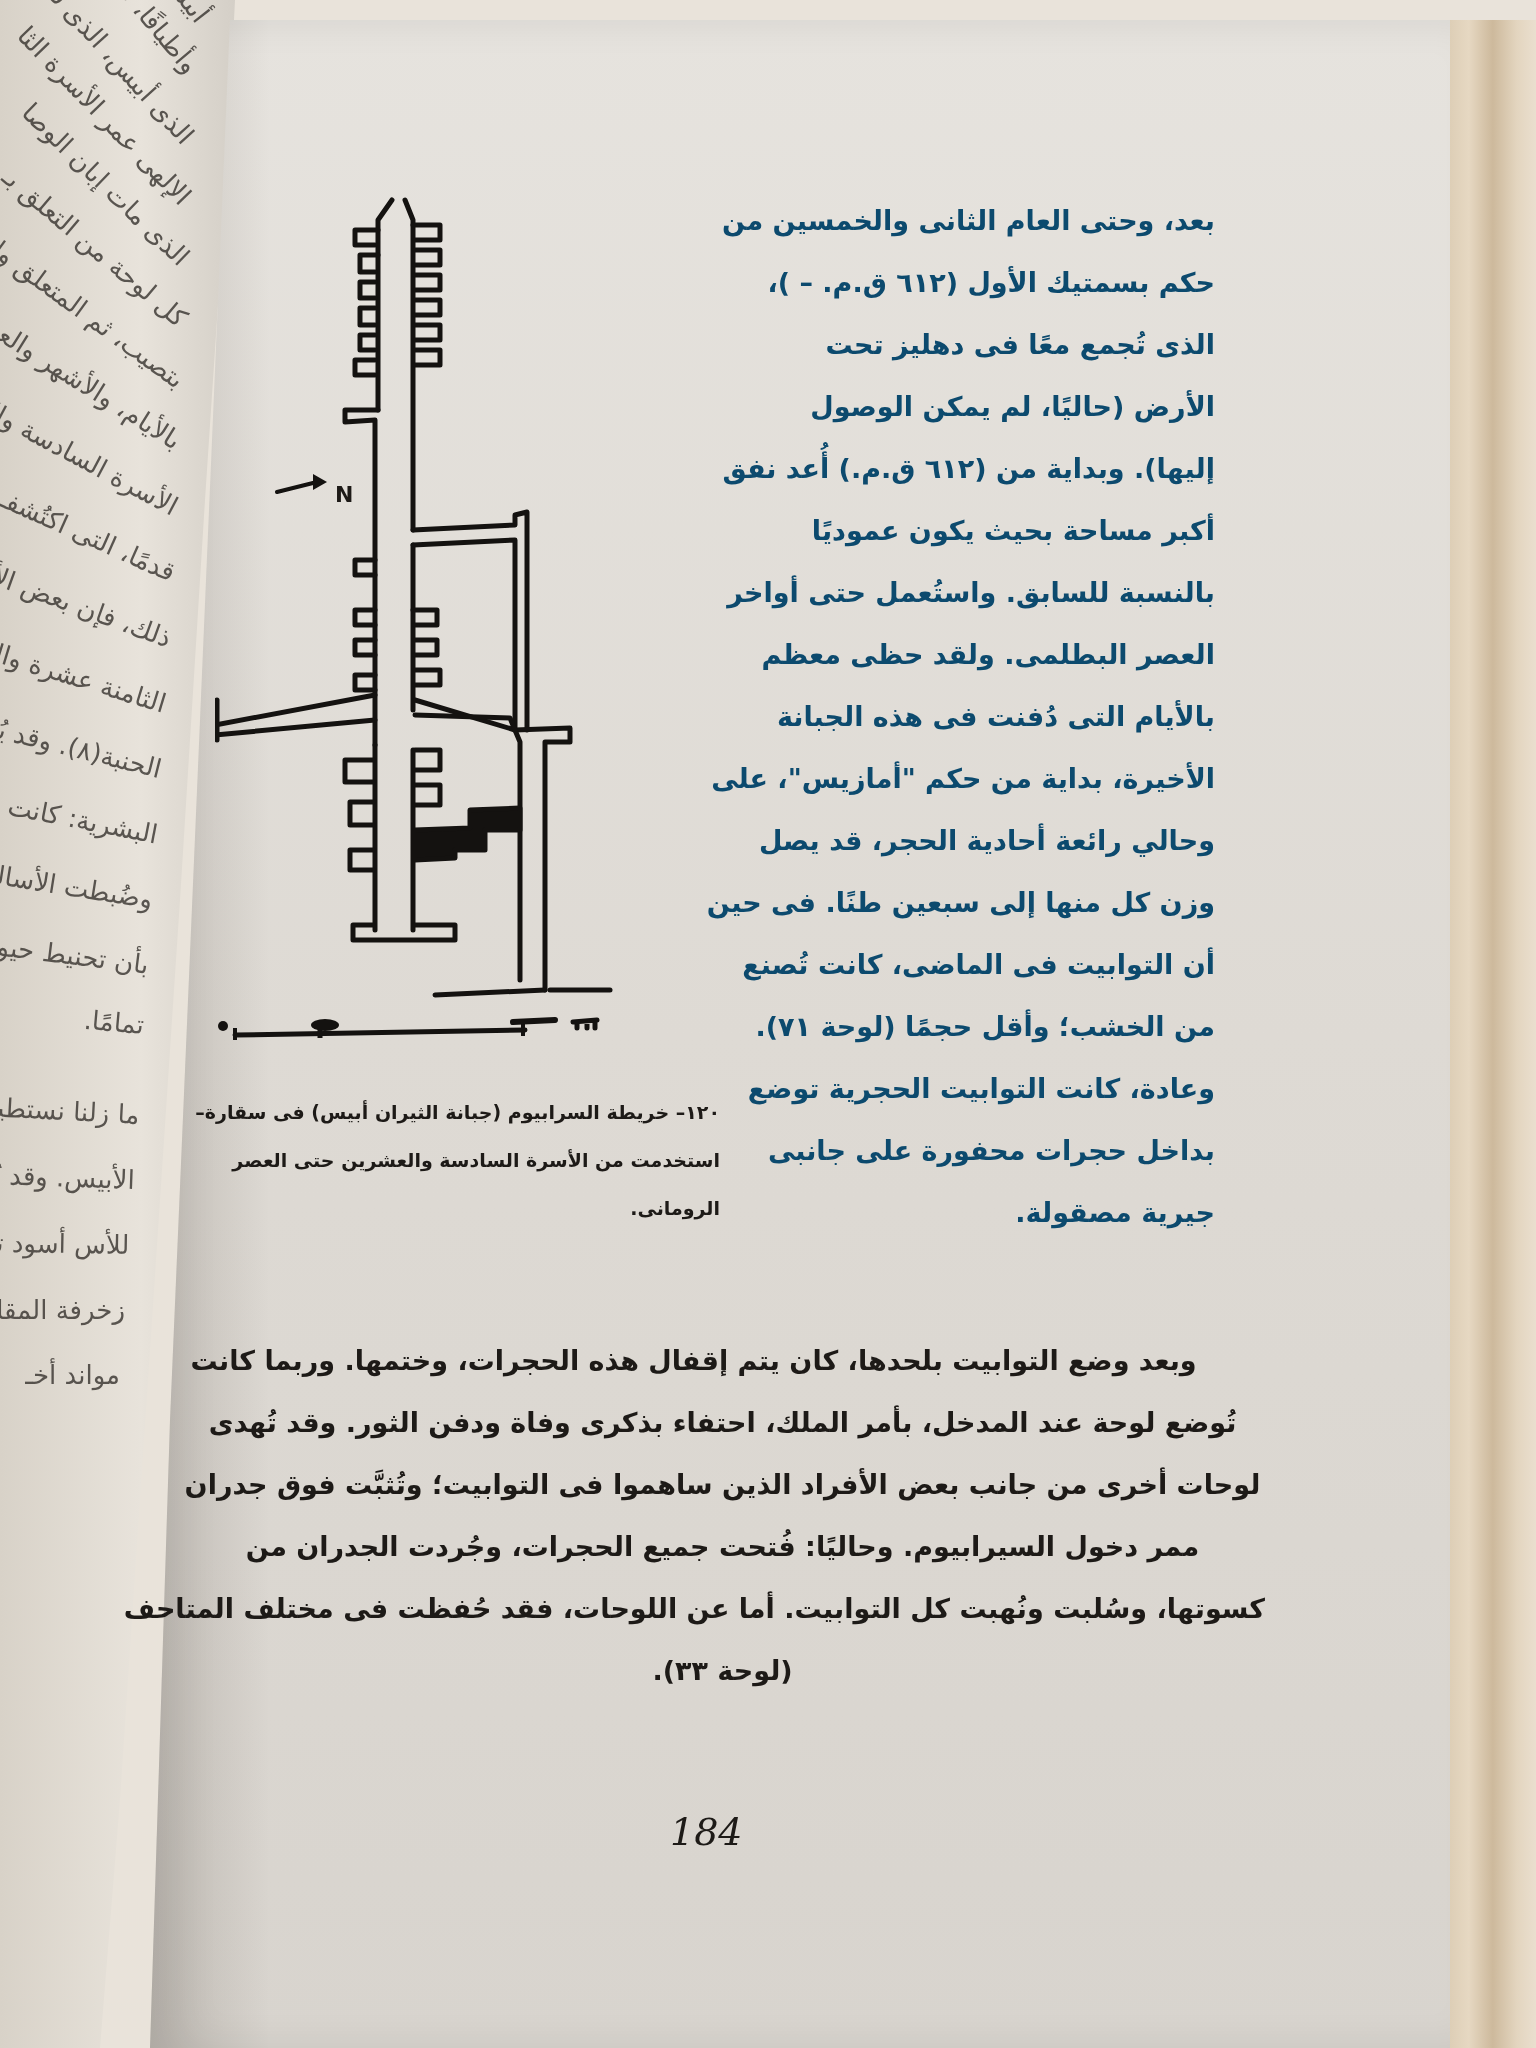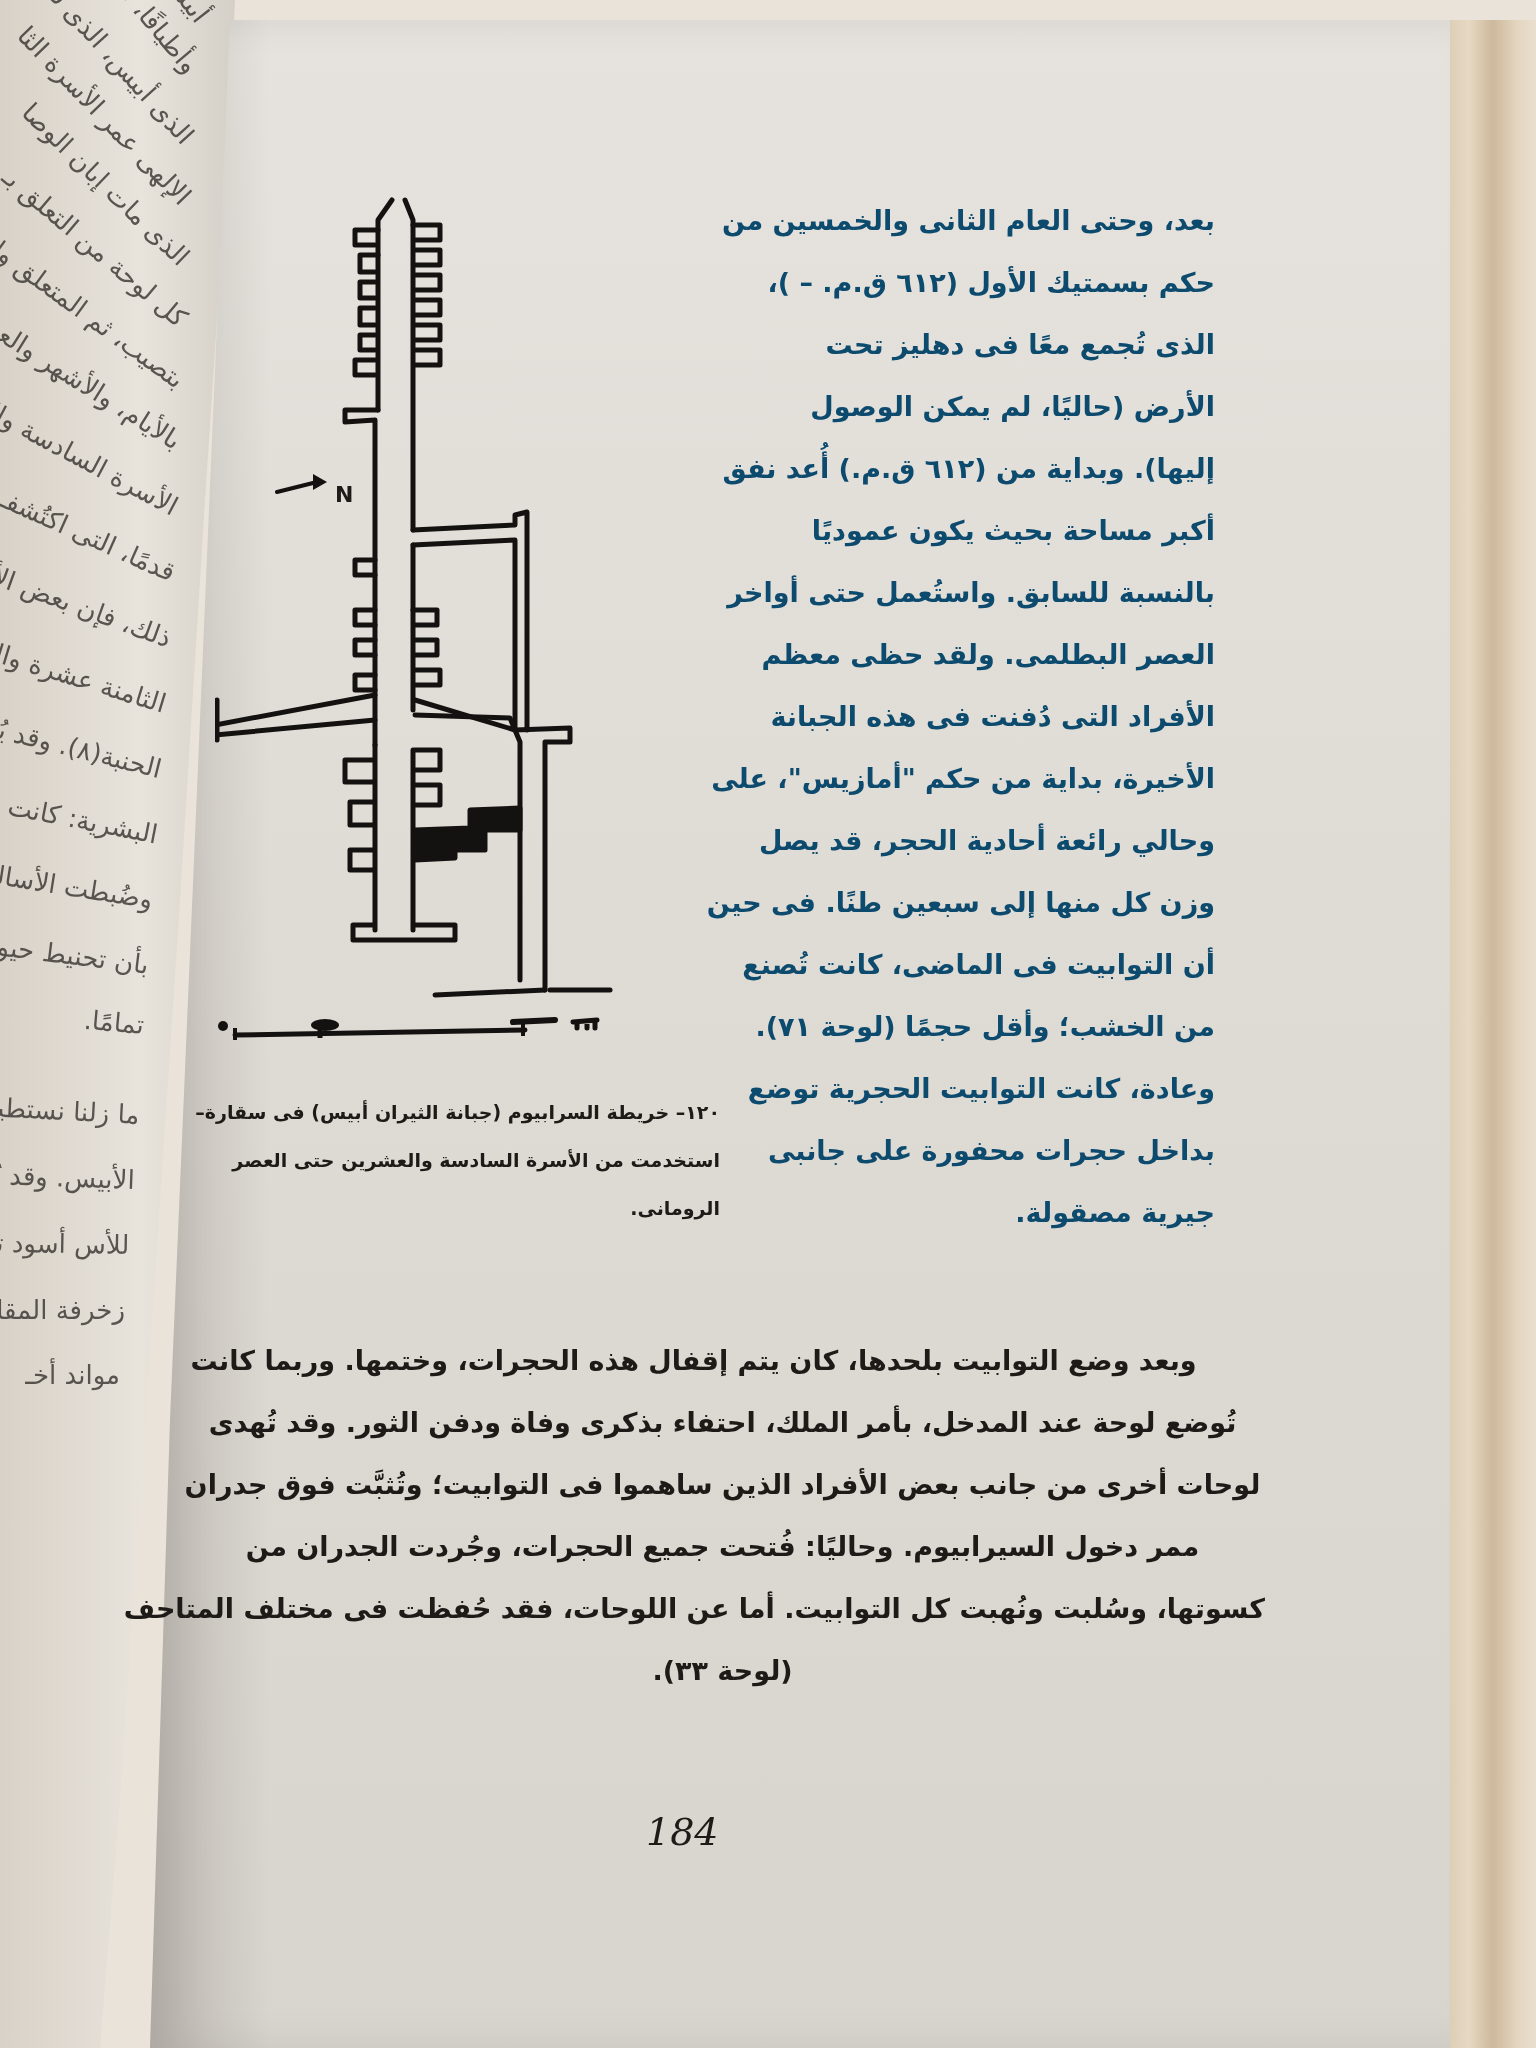--- a/index.html
+++ b/index.html
@@ -55,21 +55,21 @@
     .figure {
       position:absolute; left:215px; top:190px; width:420px; height:870px;
     }
     .caption {
       position:absolute; left:190px; top:1088px; width:530px;
       direction:rtl; font-family:"DejaVu Sans", sans-serif; font-weight:bold;
       font-size:19px; line-height:48px; color:#1d1a17;
     }
     .caption .line { display:block; white-space:nowrap; text-align:right;margin-left:48px; }
     .page-number {
-      position:absolute; left:646px; top:1810px;
+      position:absolute; left:670px; top:1810px;
       font-family:"DejaVu Serif", serif; font-style:italic;
       font-size:38px; color:#1d1a17;
     }
     .north-label {
       position:absolute; left:335px; top:482px; font-size:22px; font-weight:bold;
       font-family:"DejaVu Sans", sans-serif; color:#1d1a17;
     }
   </style>
 </head>
 <body>
@@ -185,21 +185,21 @@
 
 <div class="col-text">
   <span class="line">بعد، وحتى العام الثانى والخمسين من</span>
   <span class="line">حكم بسمتيك الأول (٦١٢ ق.م. – )،</span>
   <span class="line">الذى تُجمع معًا فى دهليز تحت</span>
   <span class="line">الأرض (حاليًا، لم يمكن الوصول</span>
   <span class="line">إليها). وبداية من (٦١٢ ق.م.) أُعد نفق</span>
   <span class="line">أكبر مساحة بحيث يكون عموديًا</span>
   <span class="line">بالنسبة للسابق. واستُعمل حتى أواخر</span>
   <span class="line">العصر البطلمى. ولقد حظى معظم</span>
-  <span class="line">الأفراد التى دُفنت فى هذه الجبانة</span>
+  <span class="line">بالأيام التى دُفنت فى هذه الجبانة</span>
   <span class="line">الأخيرة، بداية من حكم "أمازيس"، على</span>
   <span class="line">وحالي رائعة أحادية الحجر، قد يصل</span>
   <span class="line">وزن كل منها إلى سبعين طنًا. فى حين</span>
   <span class="line">أن التوابيت فى الماضى، كانت تُصنع</span>
   <span class="line">من الخشب؛ وأقل حجمًا (لوحة ٧١).</span>
   <span class="line">وعادة، كانت التوابيت الحجرية توضع</span>
   <span class="line">بداخل حجرات محفورة على جانبى</span>
   <span class="line">جيرية مصقولة.</span>
 </div>
 

